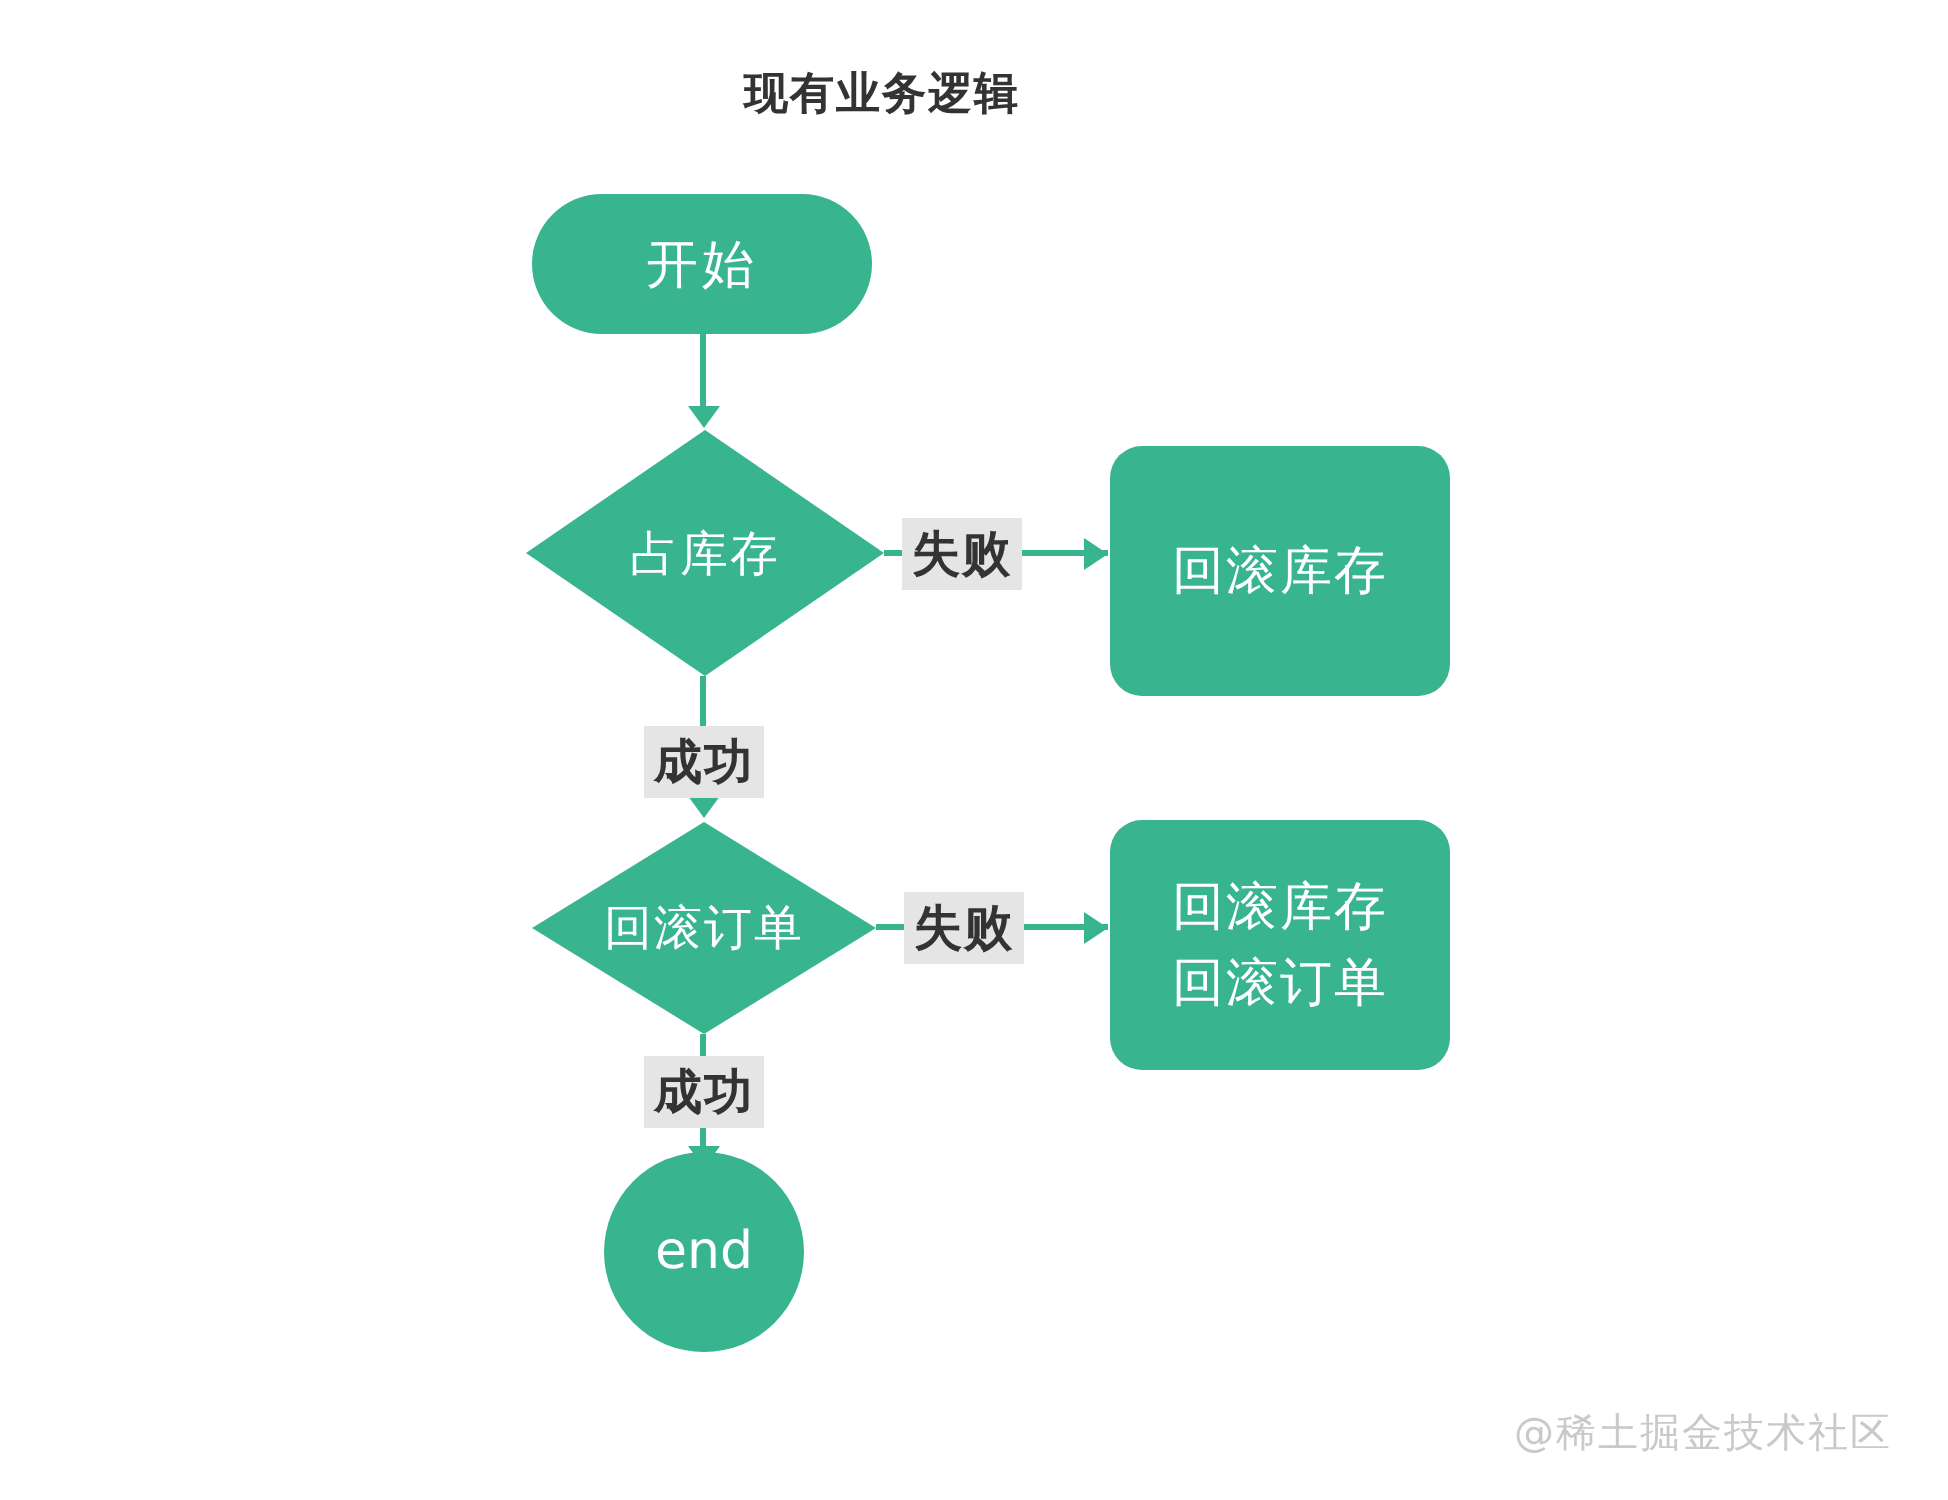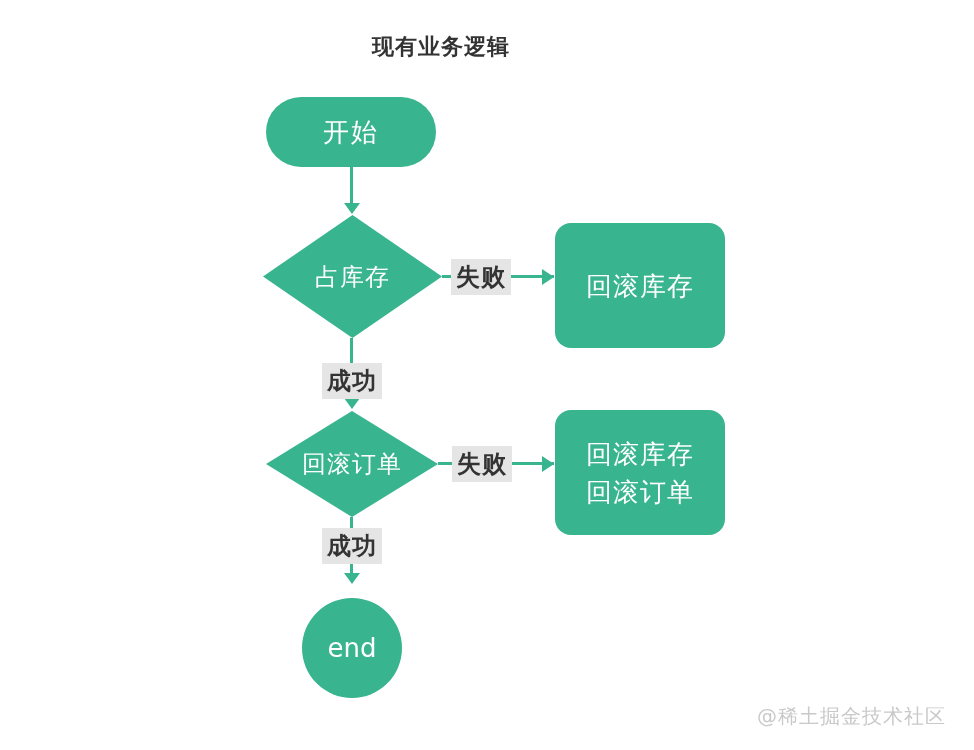--- a/index.html
+++ b/index.html
@@ -39,21 +39,21 @@
   .diamond1 { left: 263px; top: 215px; width: 179px; height: 123px; }
   .diamond2 { left: 266px; top: 411px; width: 172px; height: 106px; }
   .rect {
     width: 170px; height: 125px; border-radius: 16px;
     flex-direction: column; font-size: 26px; font-weight: 500; line-height: 38px;
     letter-spacing: 1px;
   }
   .rect1 { left: 555px; top: 223px; }
   .rect2 { left: 555px; top: 410px; }
   .circle {
-    left: 302px; top: 598px; width: 100px; height: 100px;
+    left: 302px; top: 576px; width: 100px; height: 100px;
     border-radius: 50%; font-size: 26px; font-weight: 500;
   }
 
   .vline { position: absolute; width: 3px; background: var(--green); }
   .hline { position: absolute; height: 3px; background: var(--green); }
   .arrow-down {
     position: absolute; width: 0; height: 0;
     border-left: 8px solid transparent; border-right: 8px solid transparent;
     border-top: 11px solid var(--green);
   }

